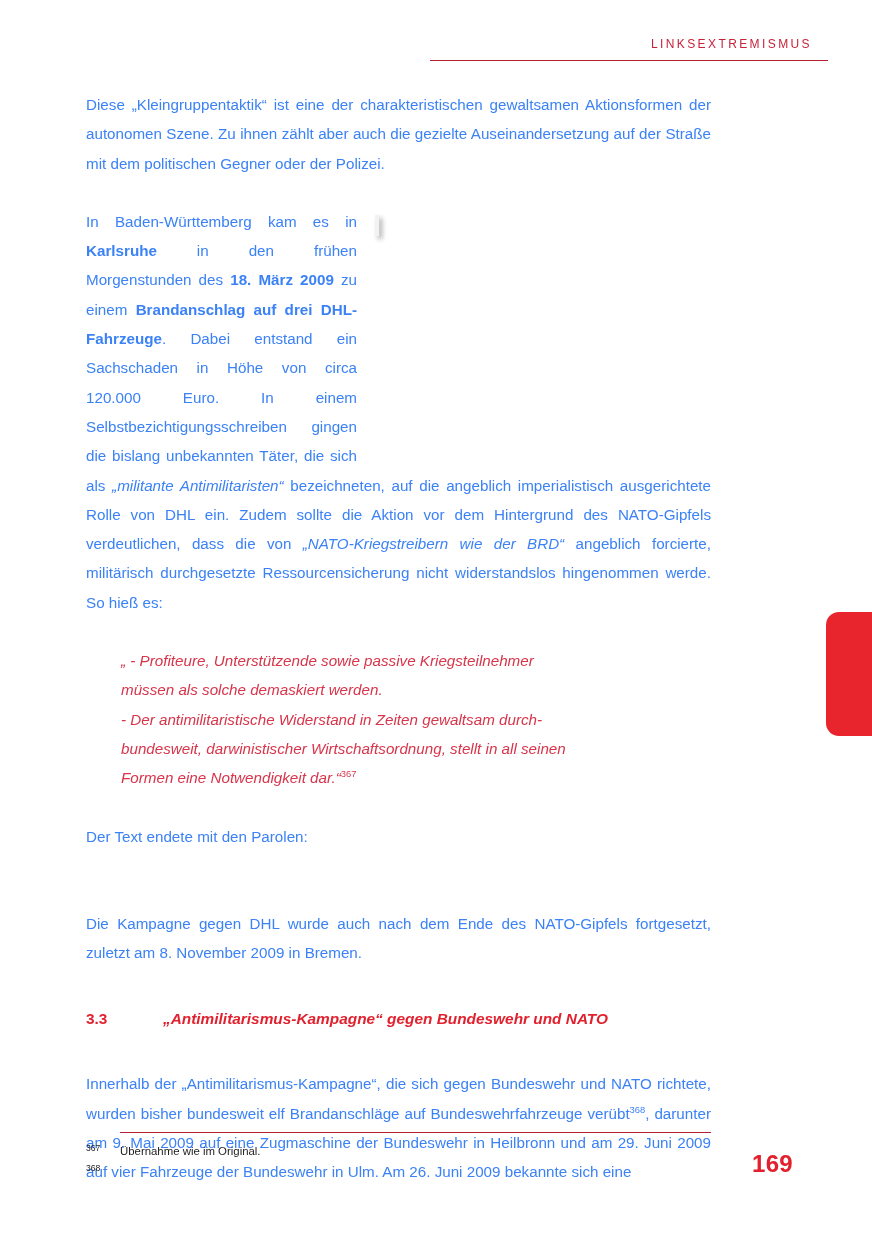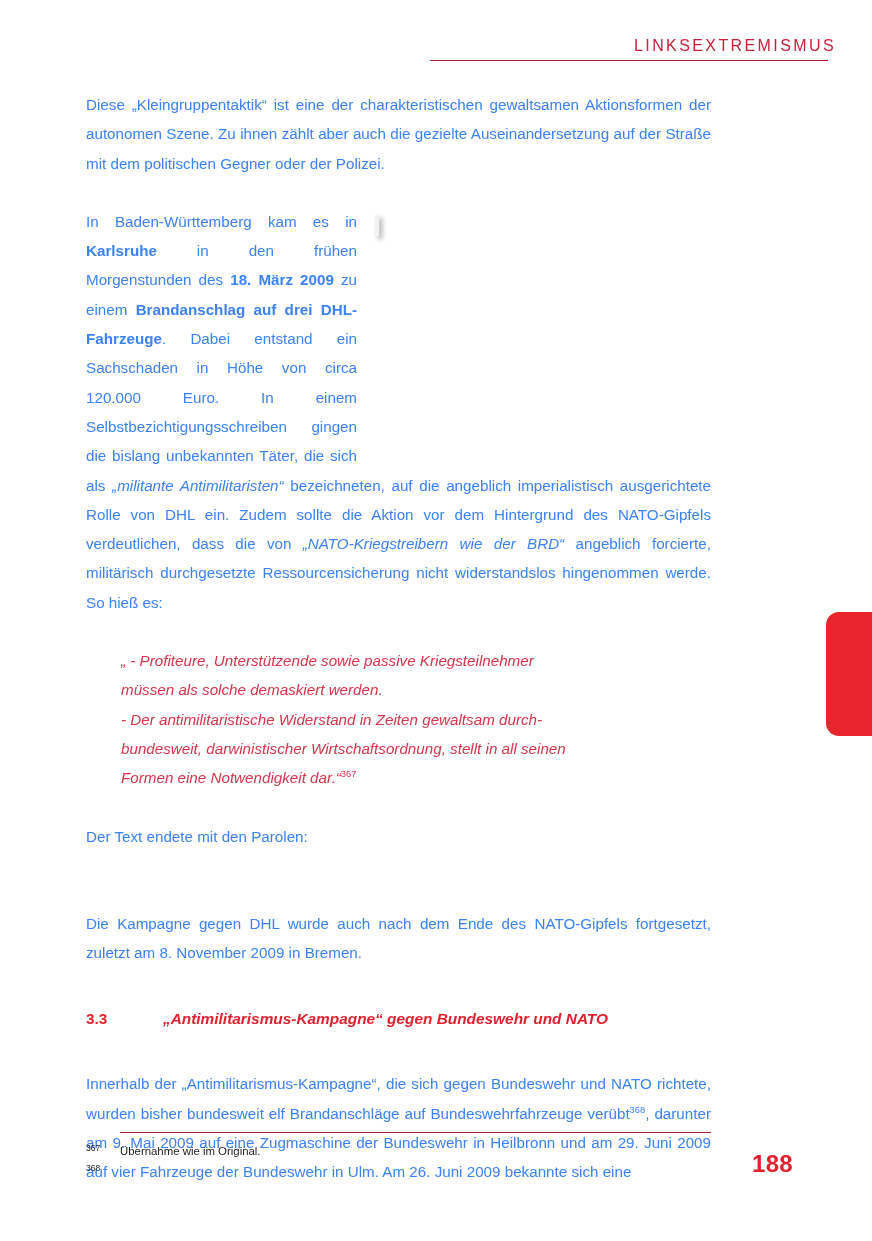--- a/index.html
+++ b/index.html
@@ -20,24 +20,24 @@
     position: absolute;
     inset: 0;
     background: #ffffff;
   }
 
   
   .running-head {
     position: absolute;
     top: 37px;
     left: 430px;
-    right: 36px;
+    right: 60px;
     text-align: right;
     color: #c8213a;
-    font-size: 16px;
+    font-size: 12px;
     letter-spacing: 2.4px;
     font-weight: 400;
     white-space: nowrap;
   }
   .head-rule {
     position: absolute;
     top: 60px;
     left: 430px;
     right: 44px;
     height: 1px;
@@ -383,15 +383,15 @@
       <div class="fn-row">
         <span class="fn-num">367</span>
         <span class="fn-text">Übernahme wie im Original.</span>
       </div>
       <div class="fn-row">
         <span class="fn-num">368</span>
       </div>
     </div>
   </div>
 
-  <div class="page-number">188</div>
+  <div class="page-number">169</div>
 
 </div>
 
 </body></html>

